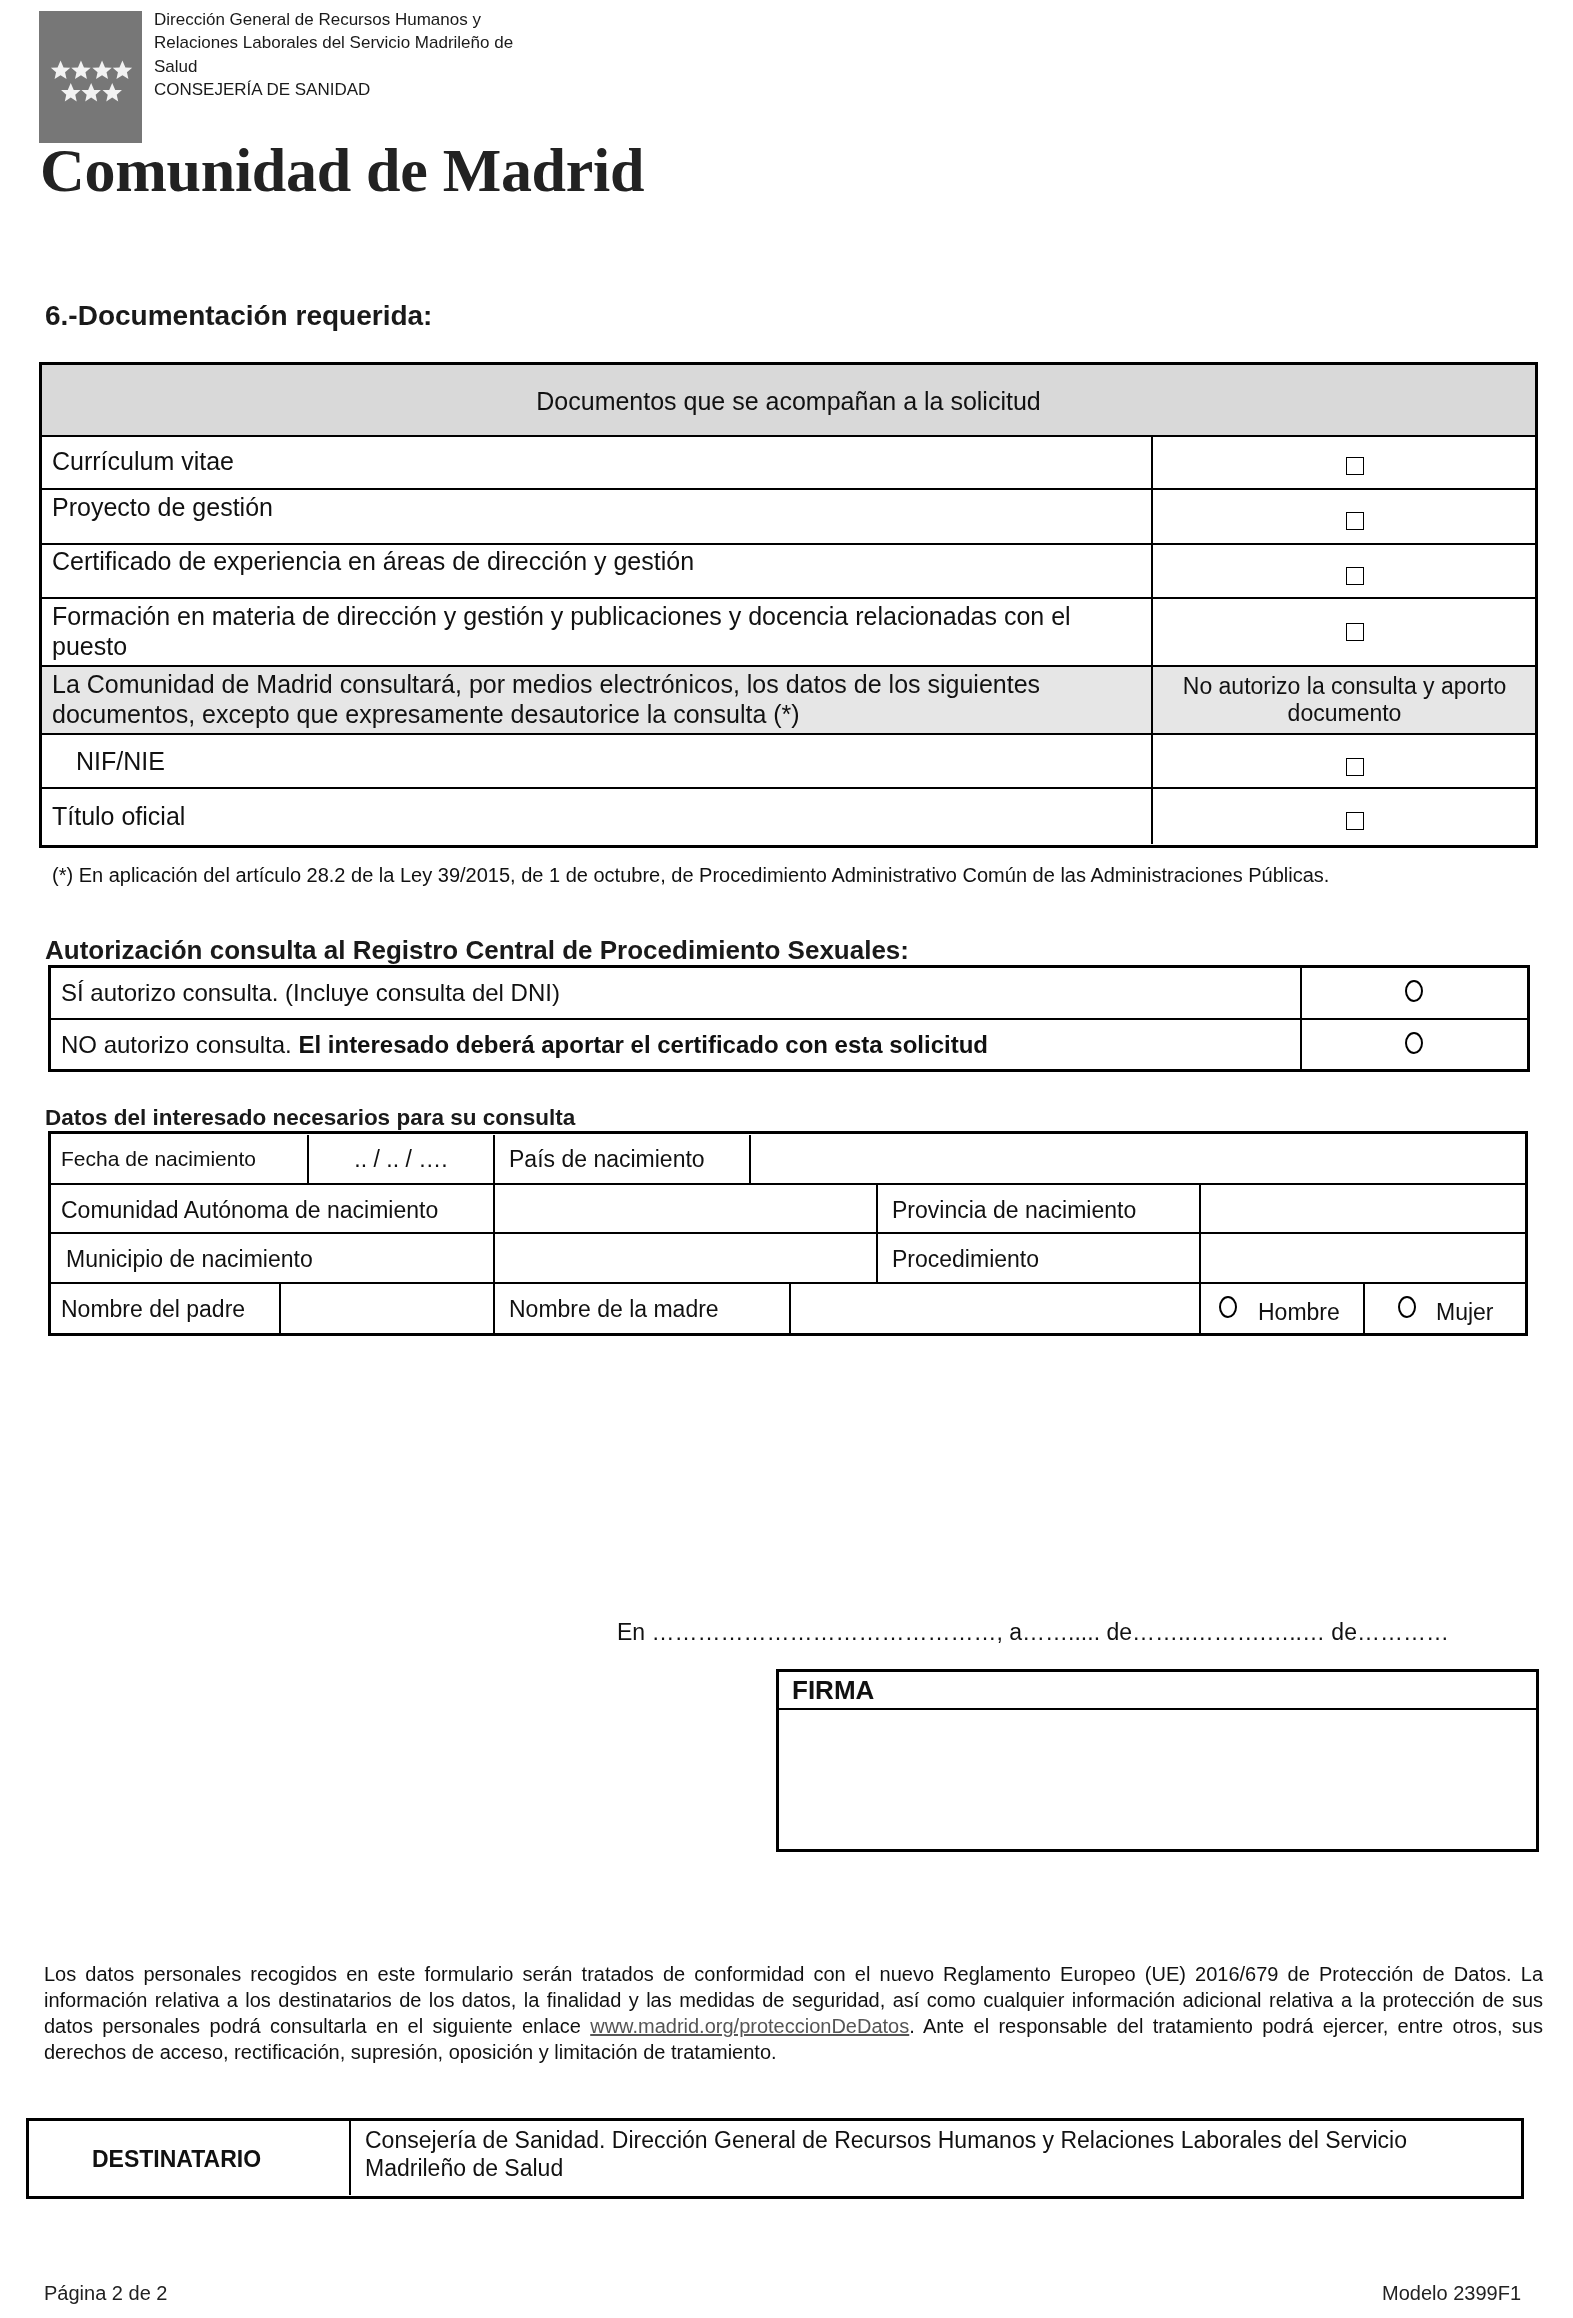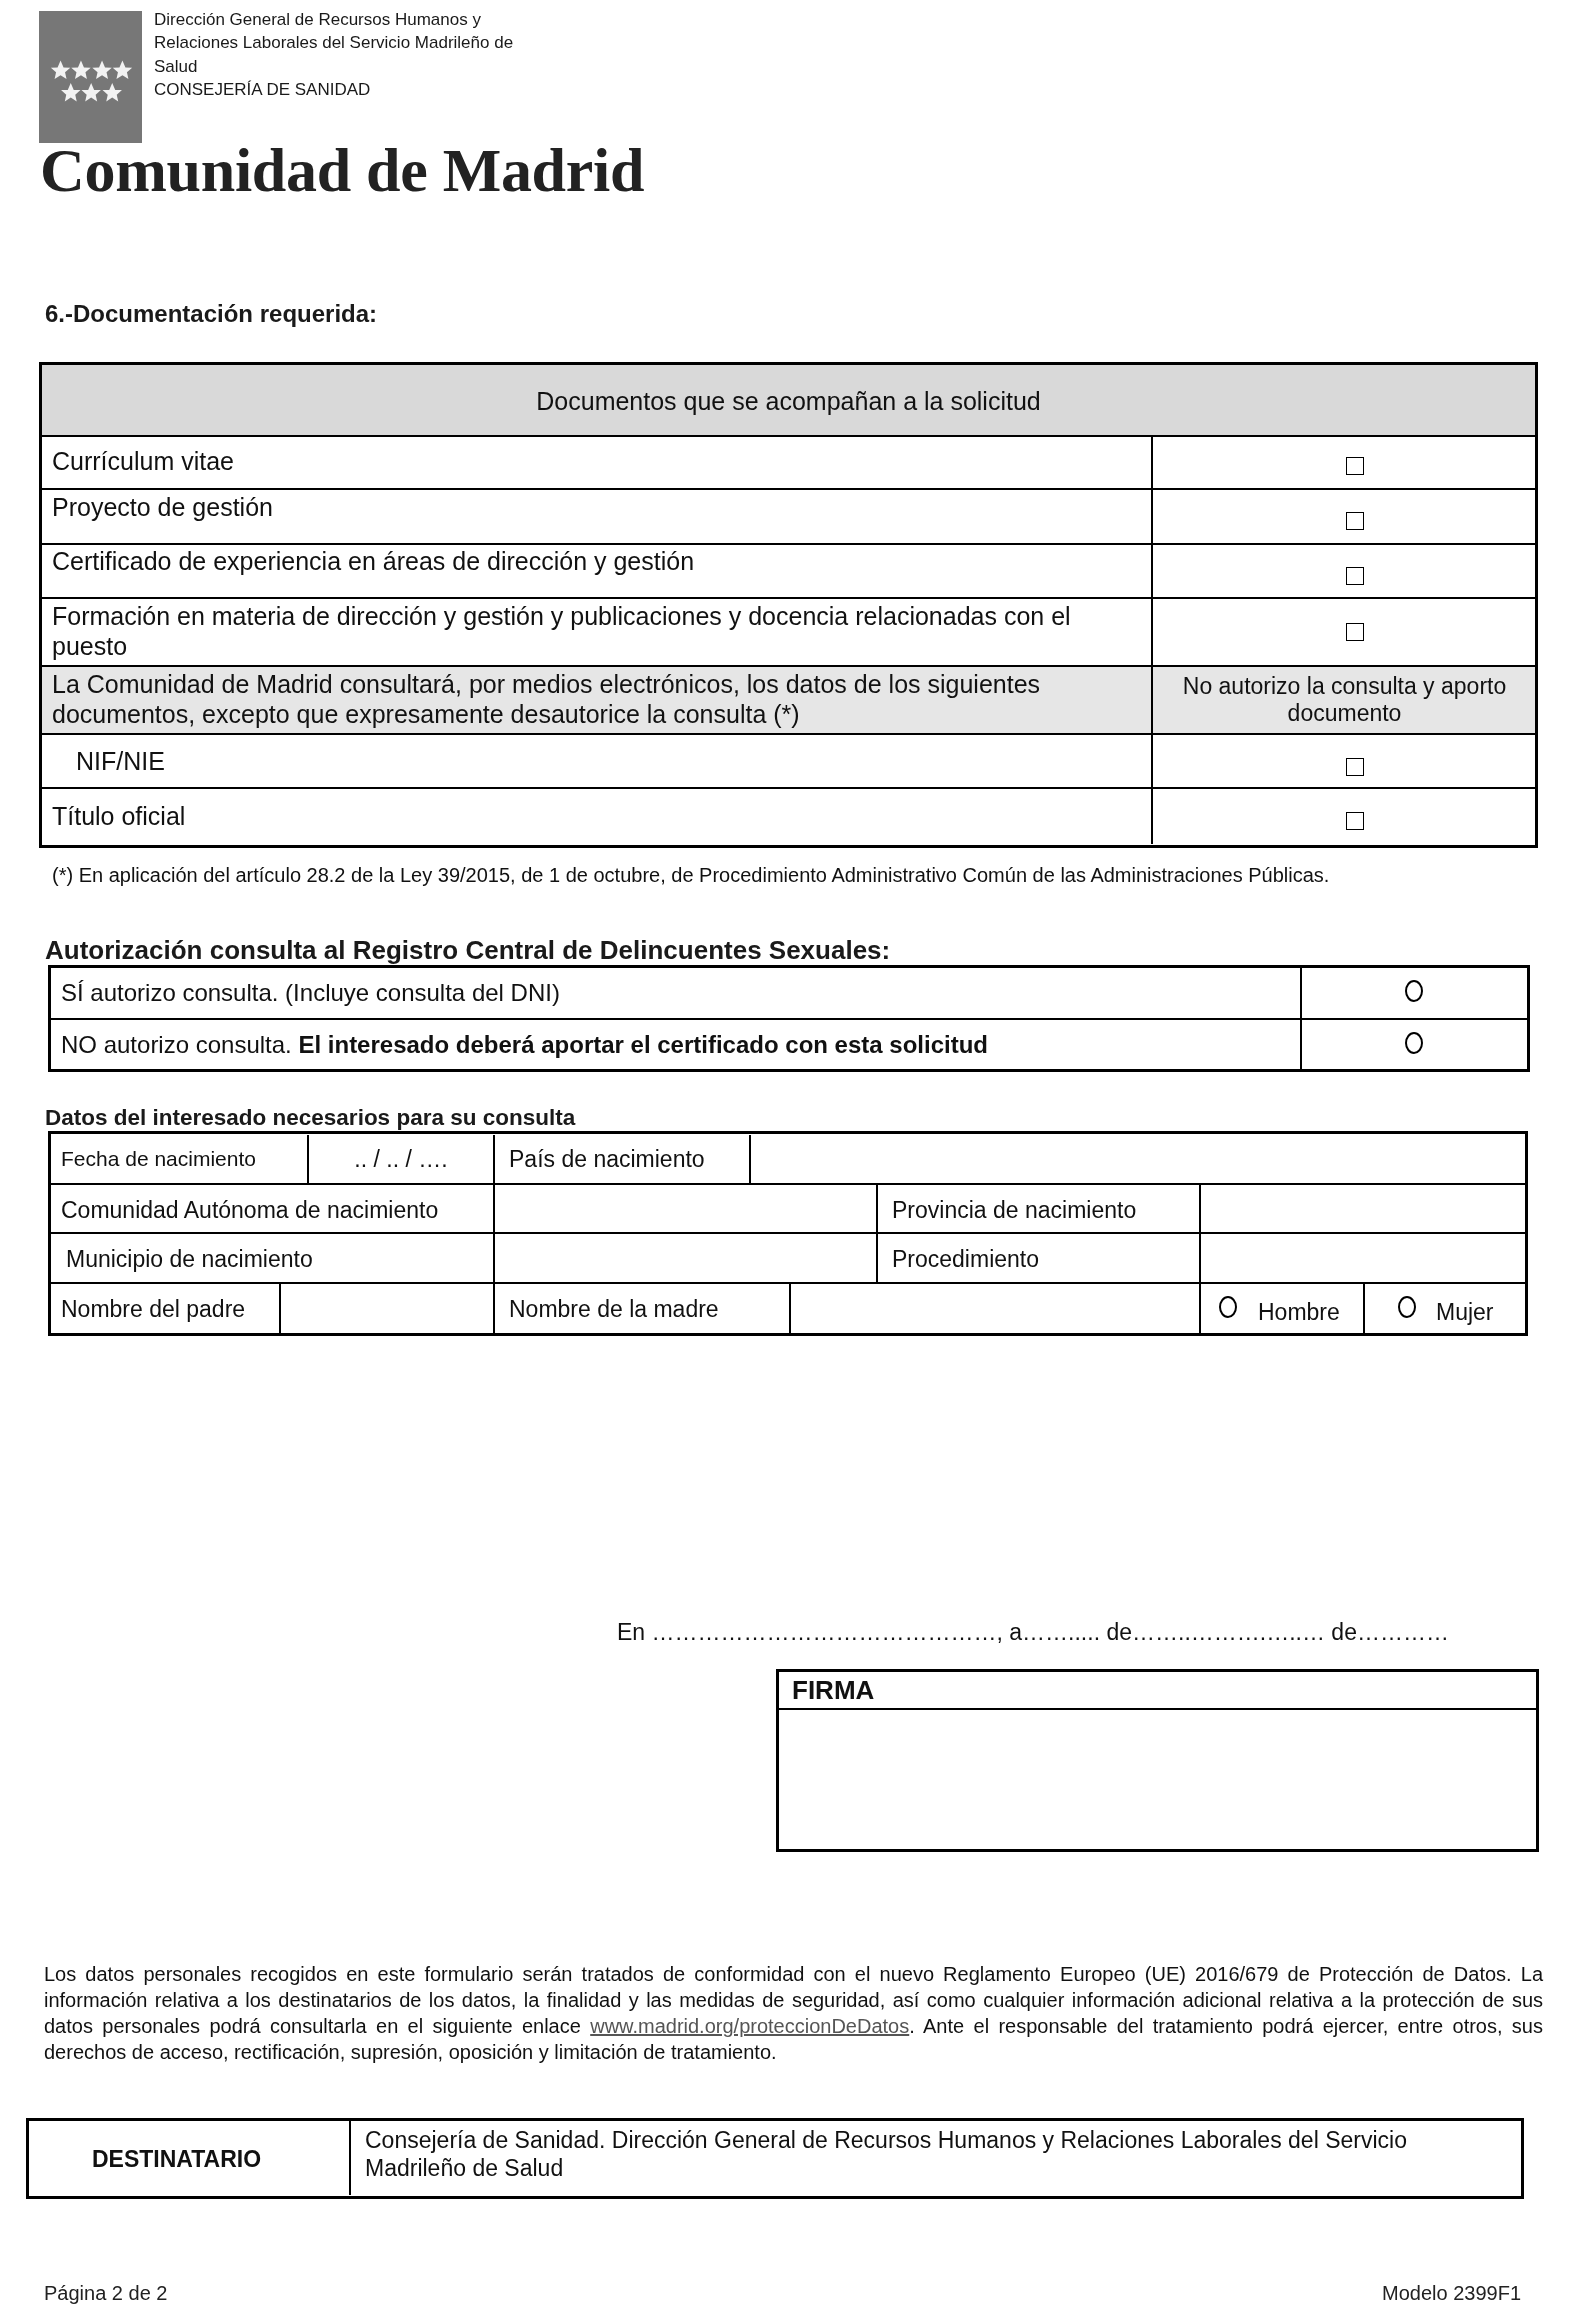--- a/index.html
+++ b/index.html
@@ -6,21 +6,21 @@
   html, body { width: 1573px; height: 2319px; background: #ffffff; overflow: hidden; }
   body { position: relative; font-family: "Liberation Sans", sans-serif; color: #111; }
   .abs { position: absolute; }
 
   
   .logo-box { left: 39px; top: 11px; width: 103px; height: 132px; background: #777777; }
   .stars { position: absolute; left: 9.6px; top: 48px; width: 85px; height: 48px; }
   .hdr-line { position: absolute; left: 154px; font-size: 17px; line-height: 23px; color: #1a1a1a; white-space: nowrap; }
   .brand { left: 40px; top: 135px; font-size: 62px; font-weight: bold; color: #222; white-space: nowrap; letter-spacing: -0.3px; font-family: Liberation Serif, serif; }
 
-  .section-title { position: absolute; left: 45px; font-weight: bold; font-size: 24px; white-space: nowrap; color: #1a1a1a; }
+  .section-title { position: absolute; left: 45px; font-weight: bold; font-size: 28px; white-space: nowrap; color: #1a1a1a; }
 
   
   .frame { position: absolute; border: 3.4px solid #000; }
   .hline { position: absolute; height: 0; border-top: 2.7px solid #000; }
   .hline.thin { border-top-width: 2px; }
   .vline { position: absolute; width: 0; border-left: 2px solid #000; }
   .fill { position: absolute; }
 
   .cell-text { position: absolute; font-size: 25px; line-height: 30px; white-space: nowrap; color: #111; }
   .cell-text.wrap { white-space: normal; }
@@ -97,21 +97,21 @@
 
   <div class="cell-text" style="left:52px; top:746px;margin-left:24px;">NIF/NIE</div>
   <div class="checkbox" style="left:1346px; top:758px;"></div>
 
   <div class="cell-text" style="left:52px; top:801px;">Título oficial</div>
   <div class="checkbox" style="left:1346px; top:812px;"></div>
 </div>
 
 <div class="footnote" style="top:864px;">(*) En aplicación del artículo 28.2 de la Ley 39/2015, de 1 de octubre, de Procedimiento Administrativo Común de las Administraciones Públicas.</div>
 
-<div class="section-title" style="top:935px; font-size:26px;">Autorización consulta al Registro Central de Delincuentes Sexuales:</div>
+<div class="section-title" style="top:935px; font-size:26px;">Autorización consulta al Registro Central de Procedimiento Sexuales:</div>
 
 <div>
   <div class="frame" style="left:48px; top:965px; width:1482px; height:107px;"></div>
   <div class="hline thin" style="left:48px; top:1018px; width:1482px;"></div>
   <div class="vline" style="left:1300px; top:968px; height:101px;"></div>
 
   <div class="cell-text" style="left:61px; top:978px; font-size:24px;">SÍ autorizo consulta. (Incluye consulta del DNI)</div>
   <div class="radio" style="left:1405px; top:980px;"></div>
 
   <div class="cell-text" style="left:61px; top:1030px; font-size:24px;"><span>NO autorizo consulta. </span><b>El interesado deberá aportar el certificado con esta solicitud</b></div>

